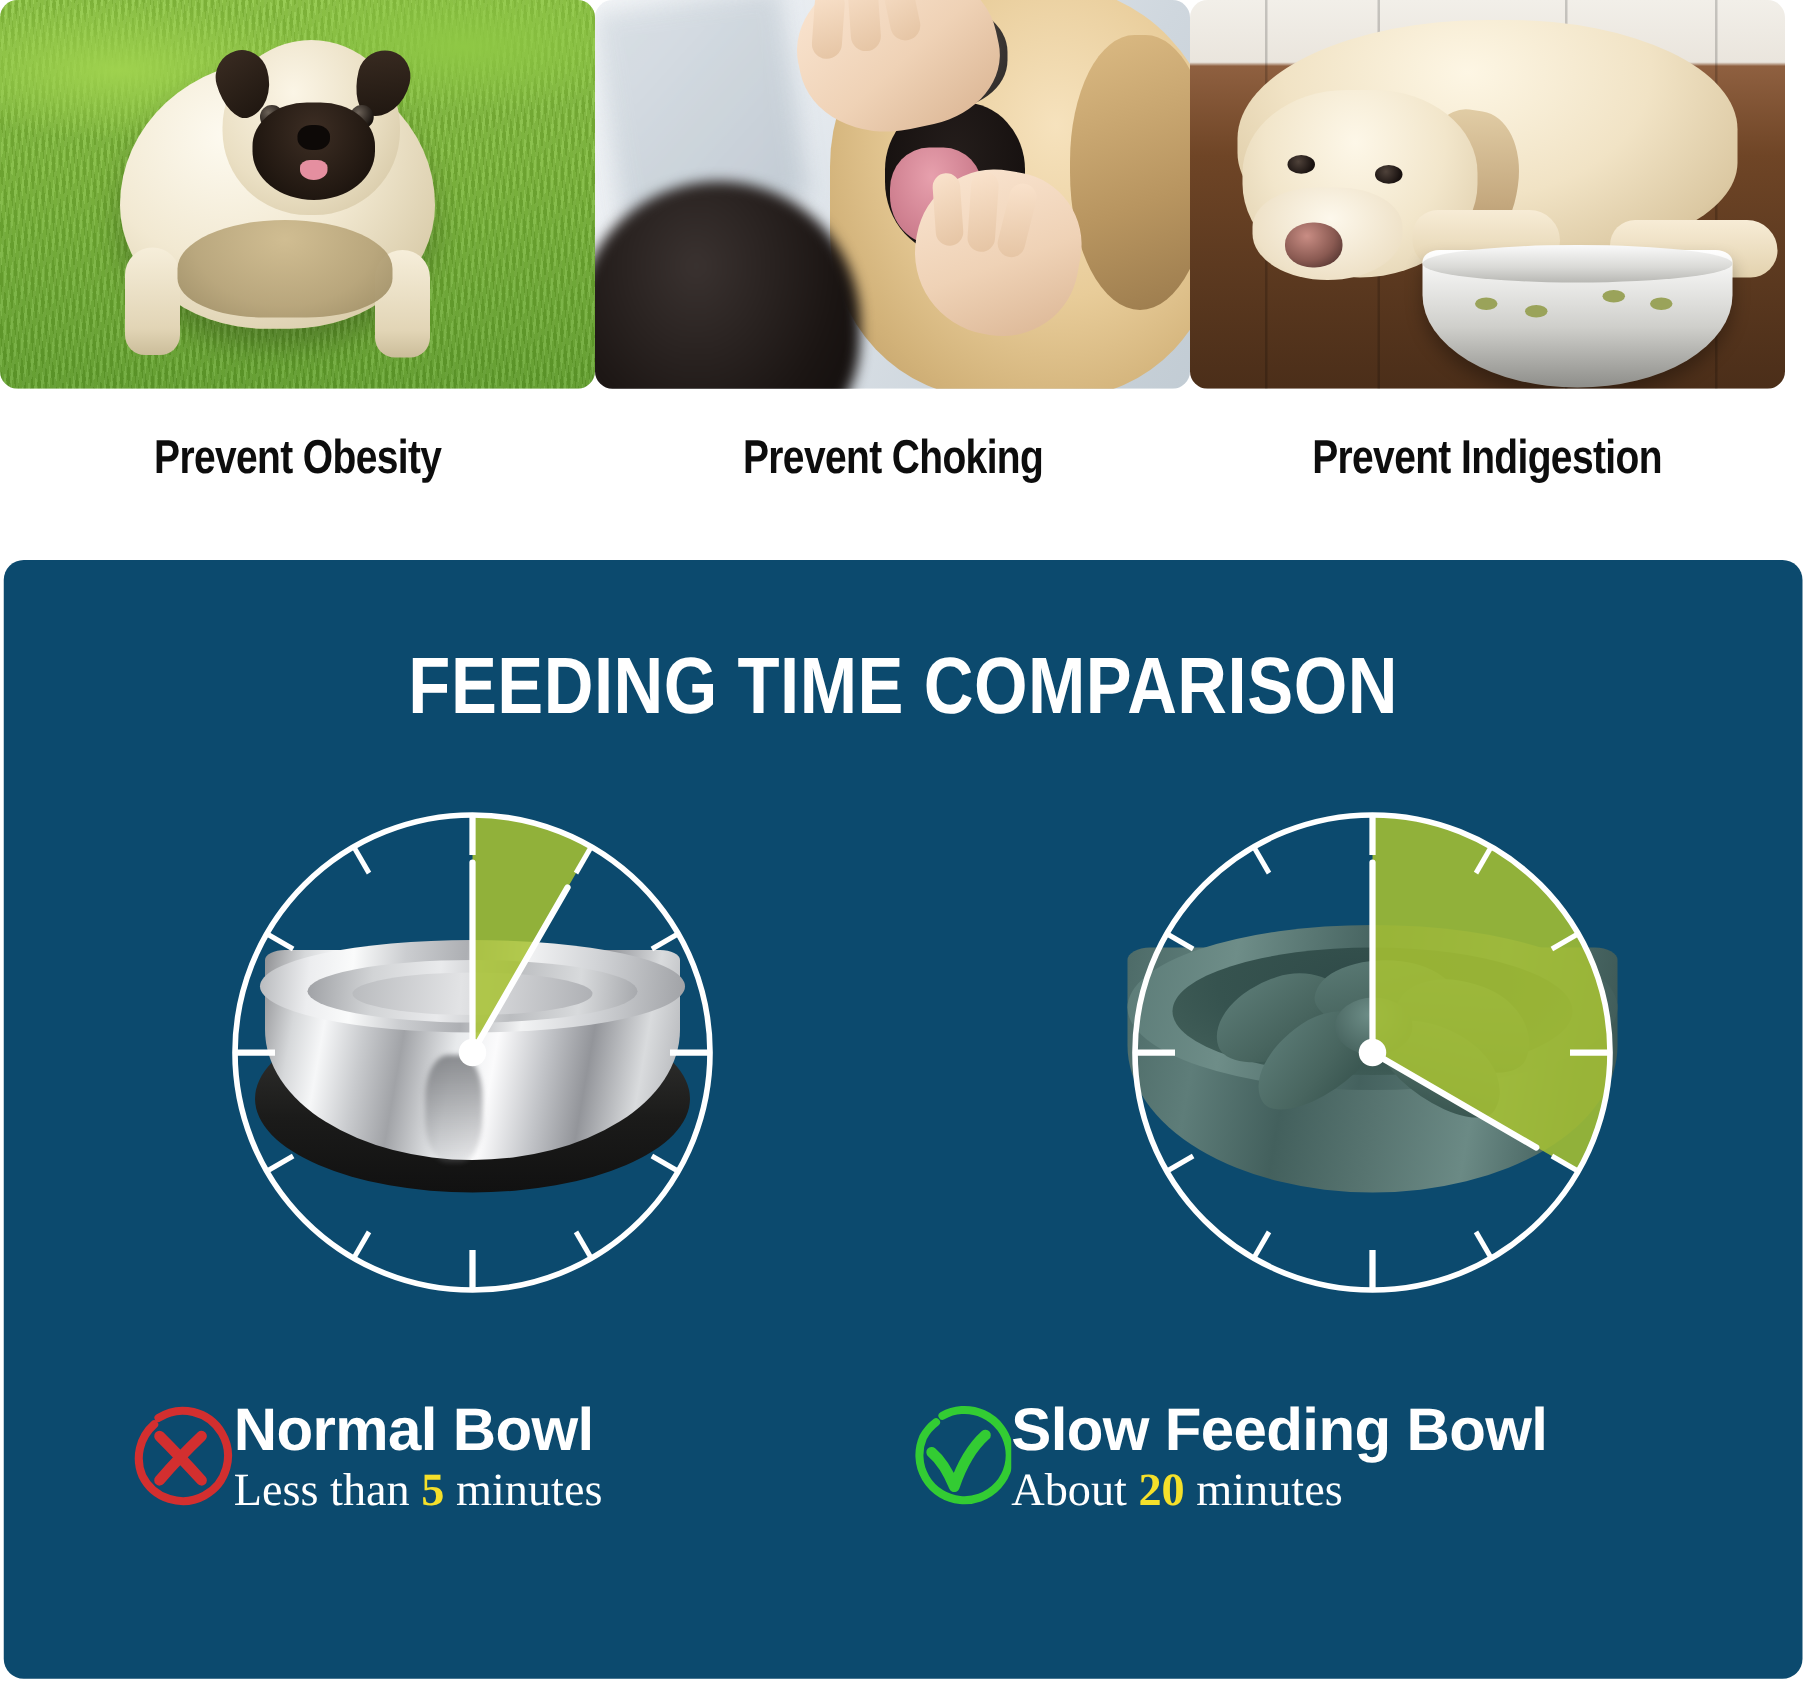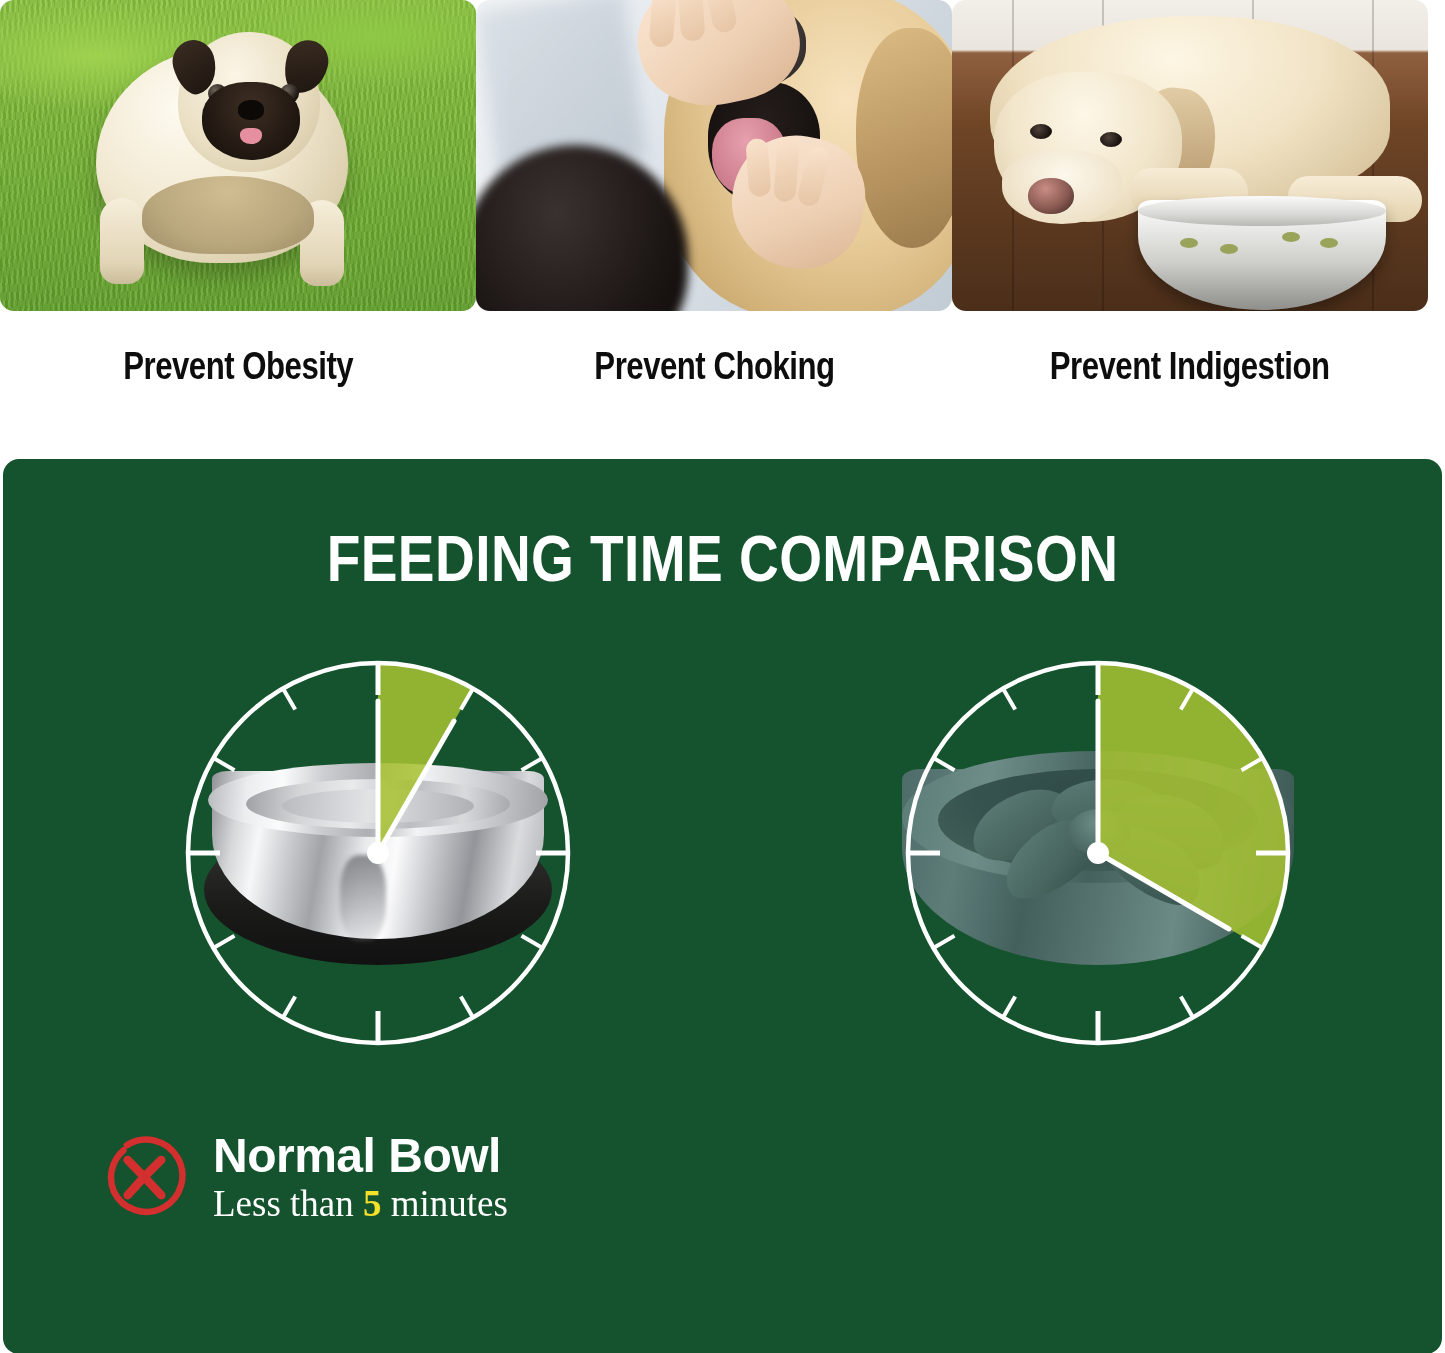--- a/index.html
+++ b/index.html
@@ -300,23 +300,22 @@
     border-radius: 50%;
     background: #9aa35a;
   }
 
   
   .panel {
     position: absolute;
     left: 3px; top: 448px;
     width: 1439px;
     height: 895px;
-    background: #14532d;
+    background: #0c4a6e;
     border-radius: 16px;
-    margin-top: 11px;
   }
 
   .panel-title {
     position: absolute;
     left: 0; top: 68px;
     width: 1439px;
     text-align: center;
     color: #ffffff;
     font-family: "Liberation Sans", sans-serif;
     font-size: 64px;
@@ -449,21 +448,20 @@
   .legend {
     position: absolute;
     left: 0; top: 672px;
     width: 1439px;
     height: 150px;
   }
   .legend-item {
     position: absolute;
     display: flex;
     align-items: center;
-    gap: 26px;
   }
   .legend-item.left  { left: 98px;  top: 0; }
   .legend-item.right { left: 720px; top: 0; }
   .legend-text { display: flex; flex-direction: column; gap: 2px; }
   .legend-title {
     color: #ffffff;
     font-family: "Liberation Sans", sans-serif;
     font-size: 48px;
     font-weight: 700;
     letter-spacing: -0.5px;
@@ -658,16 +656,28 @@
           <path d="M 70 29 Q 50 48 31 70" fill="none" stroke="#d32f2f" stroke-width="10" stroke-linecap="round"></path>
         </svg>
         <div class="legend-text">
           <div class="legend-title">Normal Bowl</div>
           <div class="legend-sub">
             <span>Less than </span><span class="hl">5</span><span> minutes</span>
           </div>
         </div>
       </div>
 
+      <div class="legend-item right">
+        <svg width="86" height="86" viewBox="0 0 100 100">
+          <path d="M 36 10 A 42 42 0 1 1 18 30 A 42 42 0 0 1 30 16" fill="none" stroke="#33cc33" stroke-width="7.5" stroke-linecap="round"></path>
+          <path d="M 26 44 Q 38 54 47 76 Q 58 44 76 28" fill="none" stroke="#33cc33" stroke-width="10" stroke-linecap="round" stroke-linejoin="round"></path>
+        </svg>
+        <div class="legend-text">
+          <div class="legend-title">Slow Feeding Bowl</div>
+          <div class="legend-sub">
+            <span>About </span><span class="hl">20</span><span> minutes</span>
+          </div>
+        </div>
+      </div>
 
     </div>
   </div>
 </div>
 
 </body></html>

